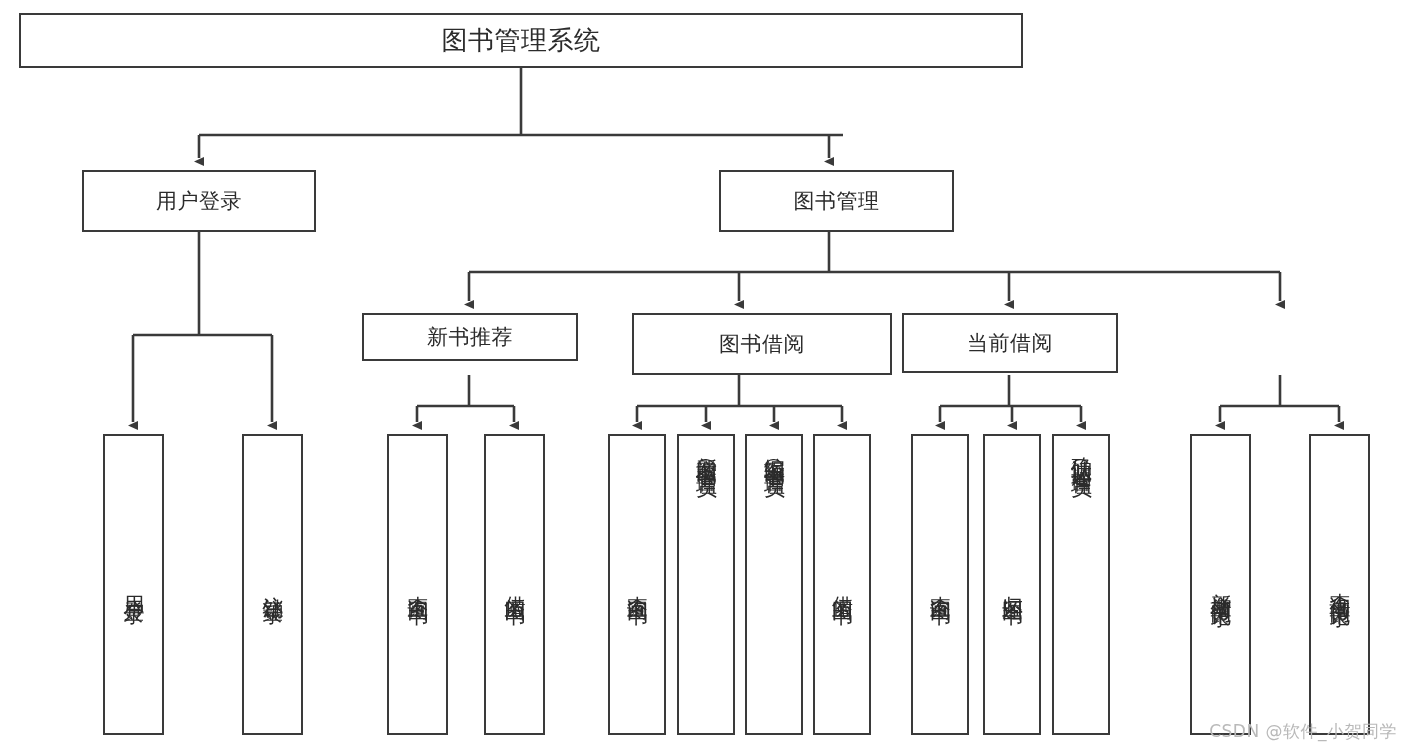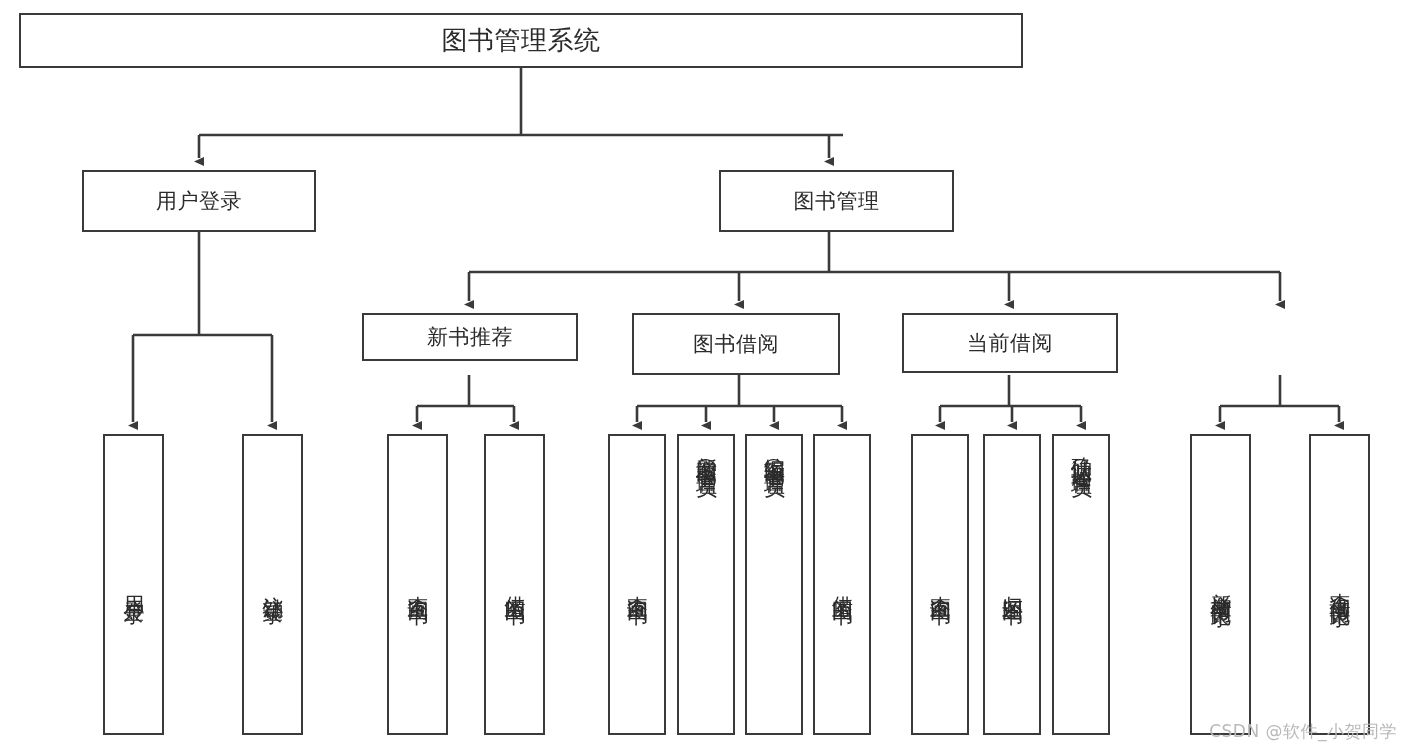--- a/index.html
+++ b/index.html
@@ -143,21 +143,21 @@
   <div class="node horiz" style="left: 82px; top: 170px; width: 234px; height: 62px;">
     <span class="label">用户登录</span>
   </div>
   <div class="node horiz" style="left: 711px; top: 170px; width: 235px; height: 62px; margin-left: 8px;">
     <span class="label">图书管理</span>
   </div>
 
   <div class="node horiz" style="left: 362px; top: 313px; width: 216px; height: 48px;">
     <span class="label">新书推荐</span>
   </div>
-  <div class="node horiz" style="left: 632px; top: 313px; width: 208px; height: 62px;">
+  <div class="node horiz" style="left: 632px; top: 313px; width: 260px; height: 62px;">
     <span class="label">图书借阅</span>
   </div>
   <div class="node horiz" style="left: 902px; top: 313px; width: 216px; height: 60px;">
     <span class="label">当前借阅</span>
   </div>
 
   <div class="node vert centered" style="left: 103px; top: 434px; width: 61px; height: 301px;">
     <span class="label">用户登录</span>
   </div>
   <div class="node vert centered" style="left: 242px; top: 434px; width: 61px; height: 301px;">

